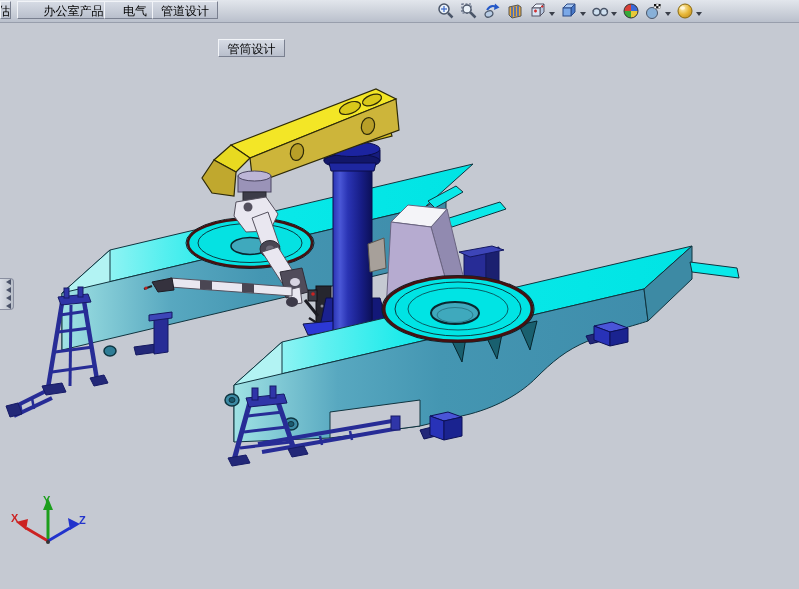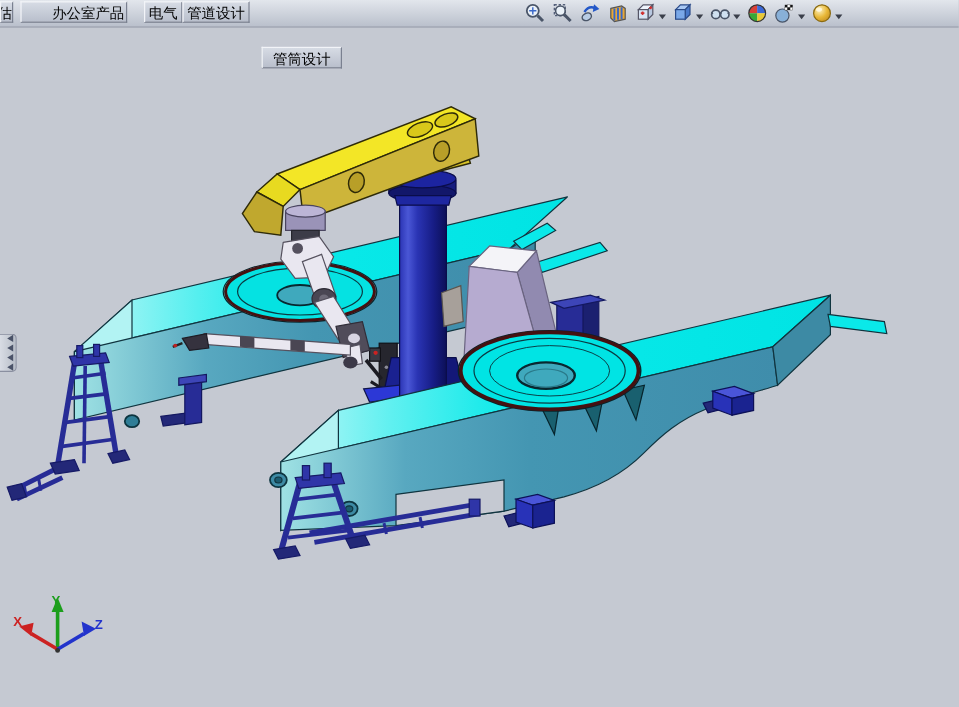--- a/index.html
+++ b/index.html
@@ -16,22 +16,22 @@
   }
   .cmtab{
     position:absolute;top:1px;height:18px;line-height:18px;
     text-align:center;font-size:12px;color:#000;
     background:linear-gradient(#d6dbe4,#b9bfcc);
     border:1px solid;border-color:#f2f4f8 #7a8090 #7a8090 #f2f4f8;
     box-sizing:border-box;white-space:nowrap;overflow:hidden;
   }
   #tab-partial{left:0;width:11px;display:flex;justify-content:flex-end;}
   #tab-office{left:17px;width:89px;padding-left:24px;}
-  #tab-electrical{left:120px;width:32px;}
-  #tab-piping{left:152px;width:56px;}
+  #tab-electrical{left:104px;width:62px;}
+  #tab-piping{left:152px;width:66px;}
   #tab-tubing{left:218px;width:67px;margin-top:38px;}
   #hud-icons{
     position:absolute;left:437px;top:2px;height:18px;
     display:flex;align-items:center;gap:5px;
   }
   .icon-group{display:flex;align-items:center;gap:2px;}
   .hud-icon{width:18px;height:18px;display:block;cursor:pointer;}
   .caret{width:0;height:0;border-left:3px solid transparent;
     border-right:3px solid transparent;border-top:4px solid #3a3f4a;margin-top:6px;}
   

